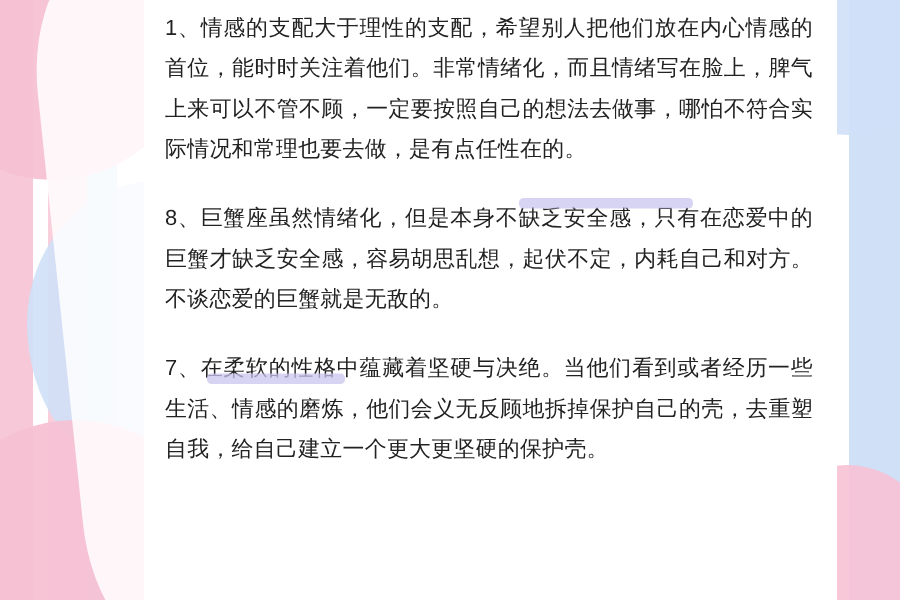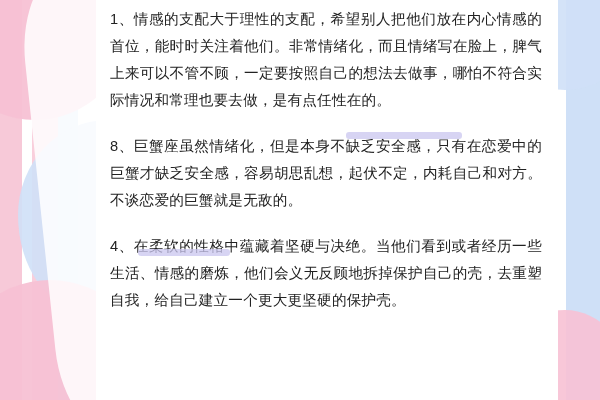--- a/index.html
+++ b/index.html
@@ -143,20 +143,20 @@
   <div class="blob blob-blue-mid"></div>
   <div class="blob blob-pink-bottom"></div>
   <div class="blob blob-white-swoosh"></div>
   <div class="blob blob-blue-right-top"></div>
   <div class="blob blob-pink-right-bottom"></div>
 
   <div class="card">
     <div class="card-inner">
       <p class="para">1、情感的支配大于理性的支配，希望别人把他们放在内心情感的首位，能时时关注着他们。非常情绪化，而且情绪写在脸上，脾气上来可以不管不顾，一定要按照自己的想法去做事，哪怕不符合实际情况和常理也要去做，是有点任性在的。</p>
       <p class="para">8、巨蟹座虽然情绪化，但是本身不缺乏安全感，只有在恋爱中的巨蟹才缺乏安全感，容易胡思乱想，起伏不定，内耗自己和对方。不谈恋爱的巨蟹就是无敌的。</p>
-      <p class="para">4、在柔软的性格中蕴藏着坚硬与决绝。当他们看到或者经历一些生活、情感的磨炼，他们会义无反顾地拆掉保护自己的壳，去重塑自我，给自己建立一个更大更坚硬的保护壳。</p>
+      <p class="para">7、在柔软的性格中蕴藏着坚硬与决绝。当他们看到或者经历一些生活、情感的磨炼，他们会义无反顾地拆掉保护自己的壳，去重塑自我，给自己建立一个更大更坚硬的保护壳。</p>
 
       <span class="hl hl-1"></span>
       <span class="hl hl-2"></span>
     </div>
   </div>
 
 </div>
 
 </body></html>

